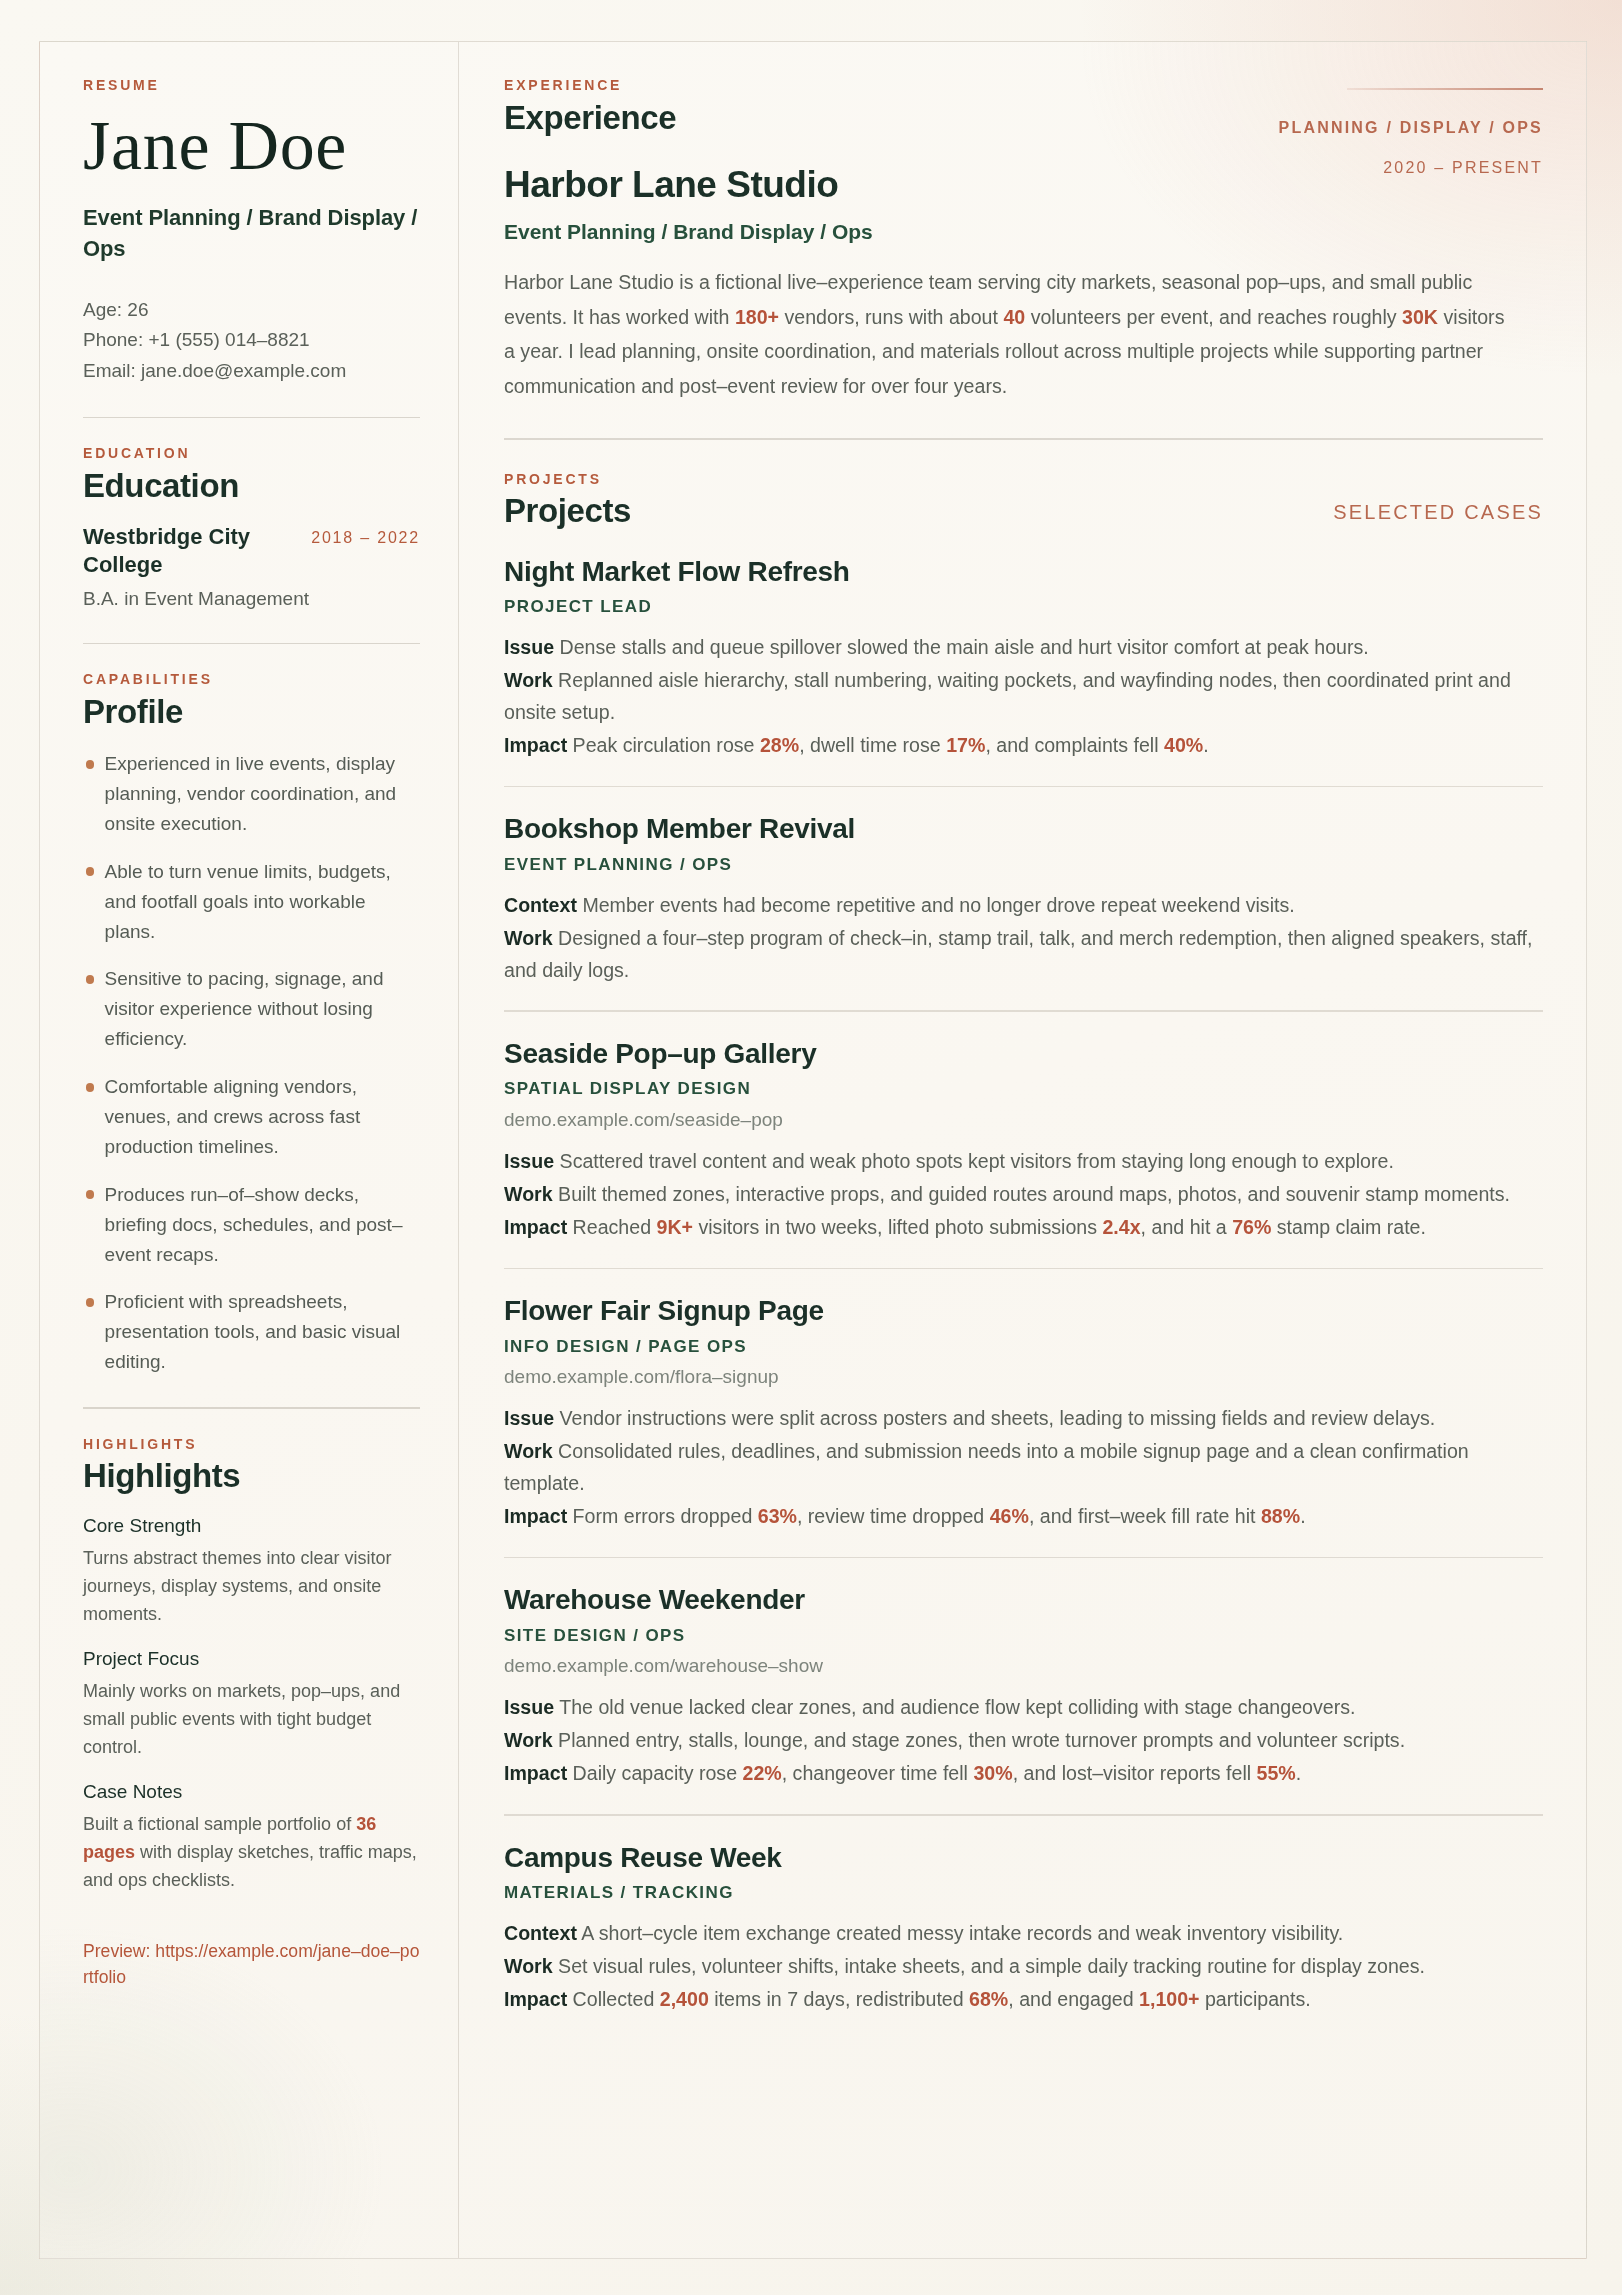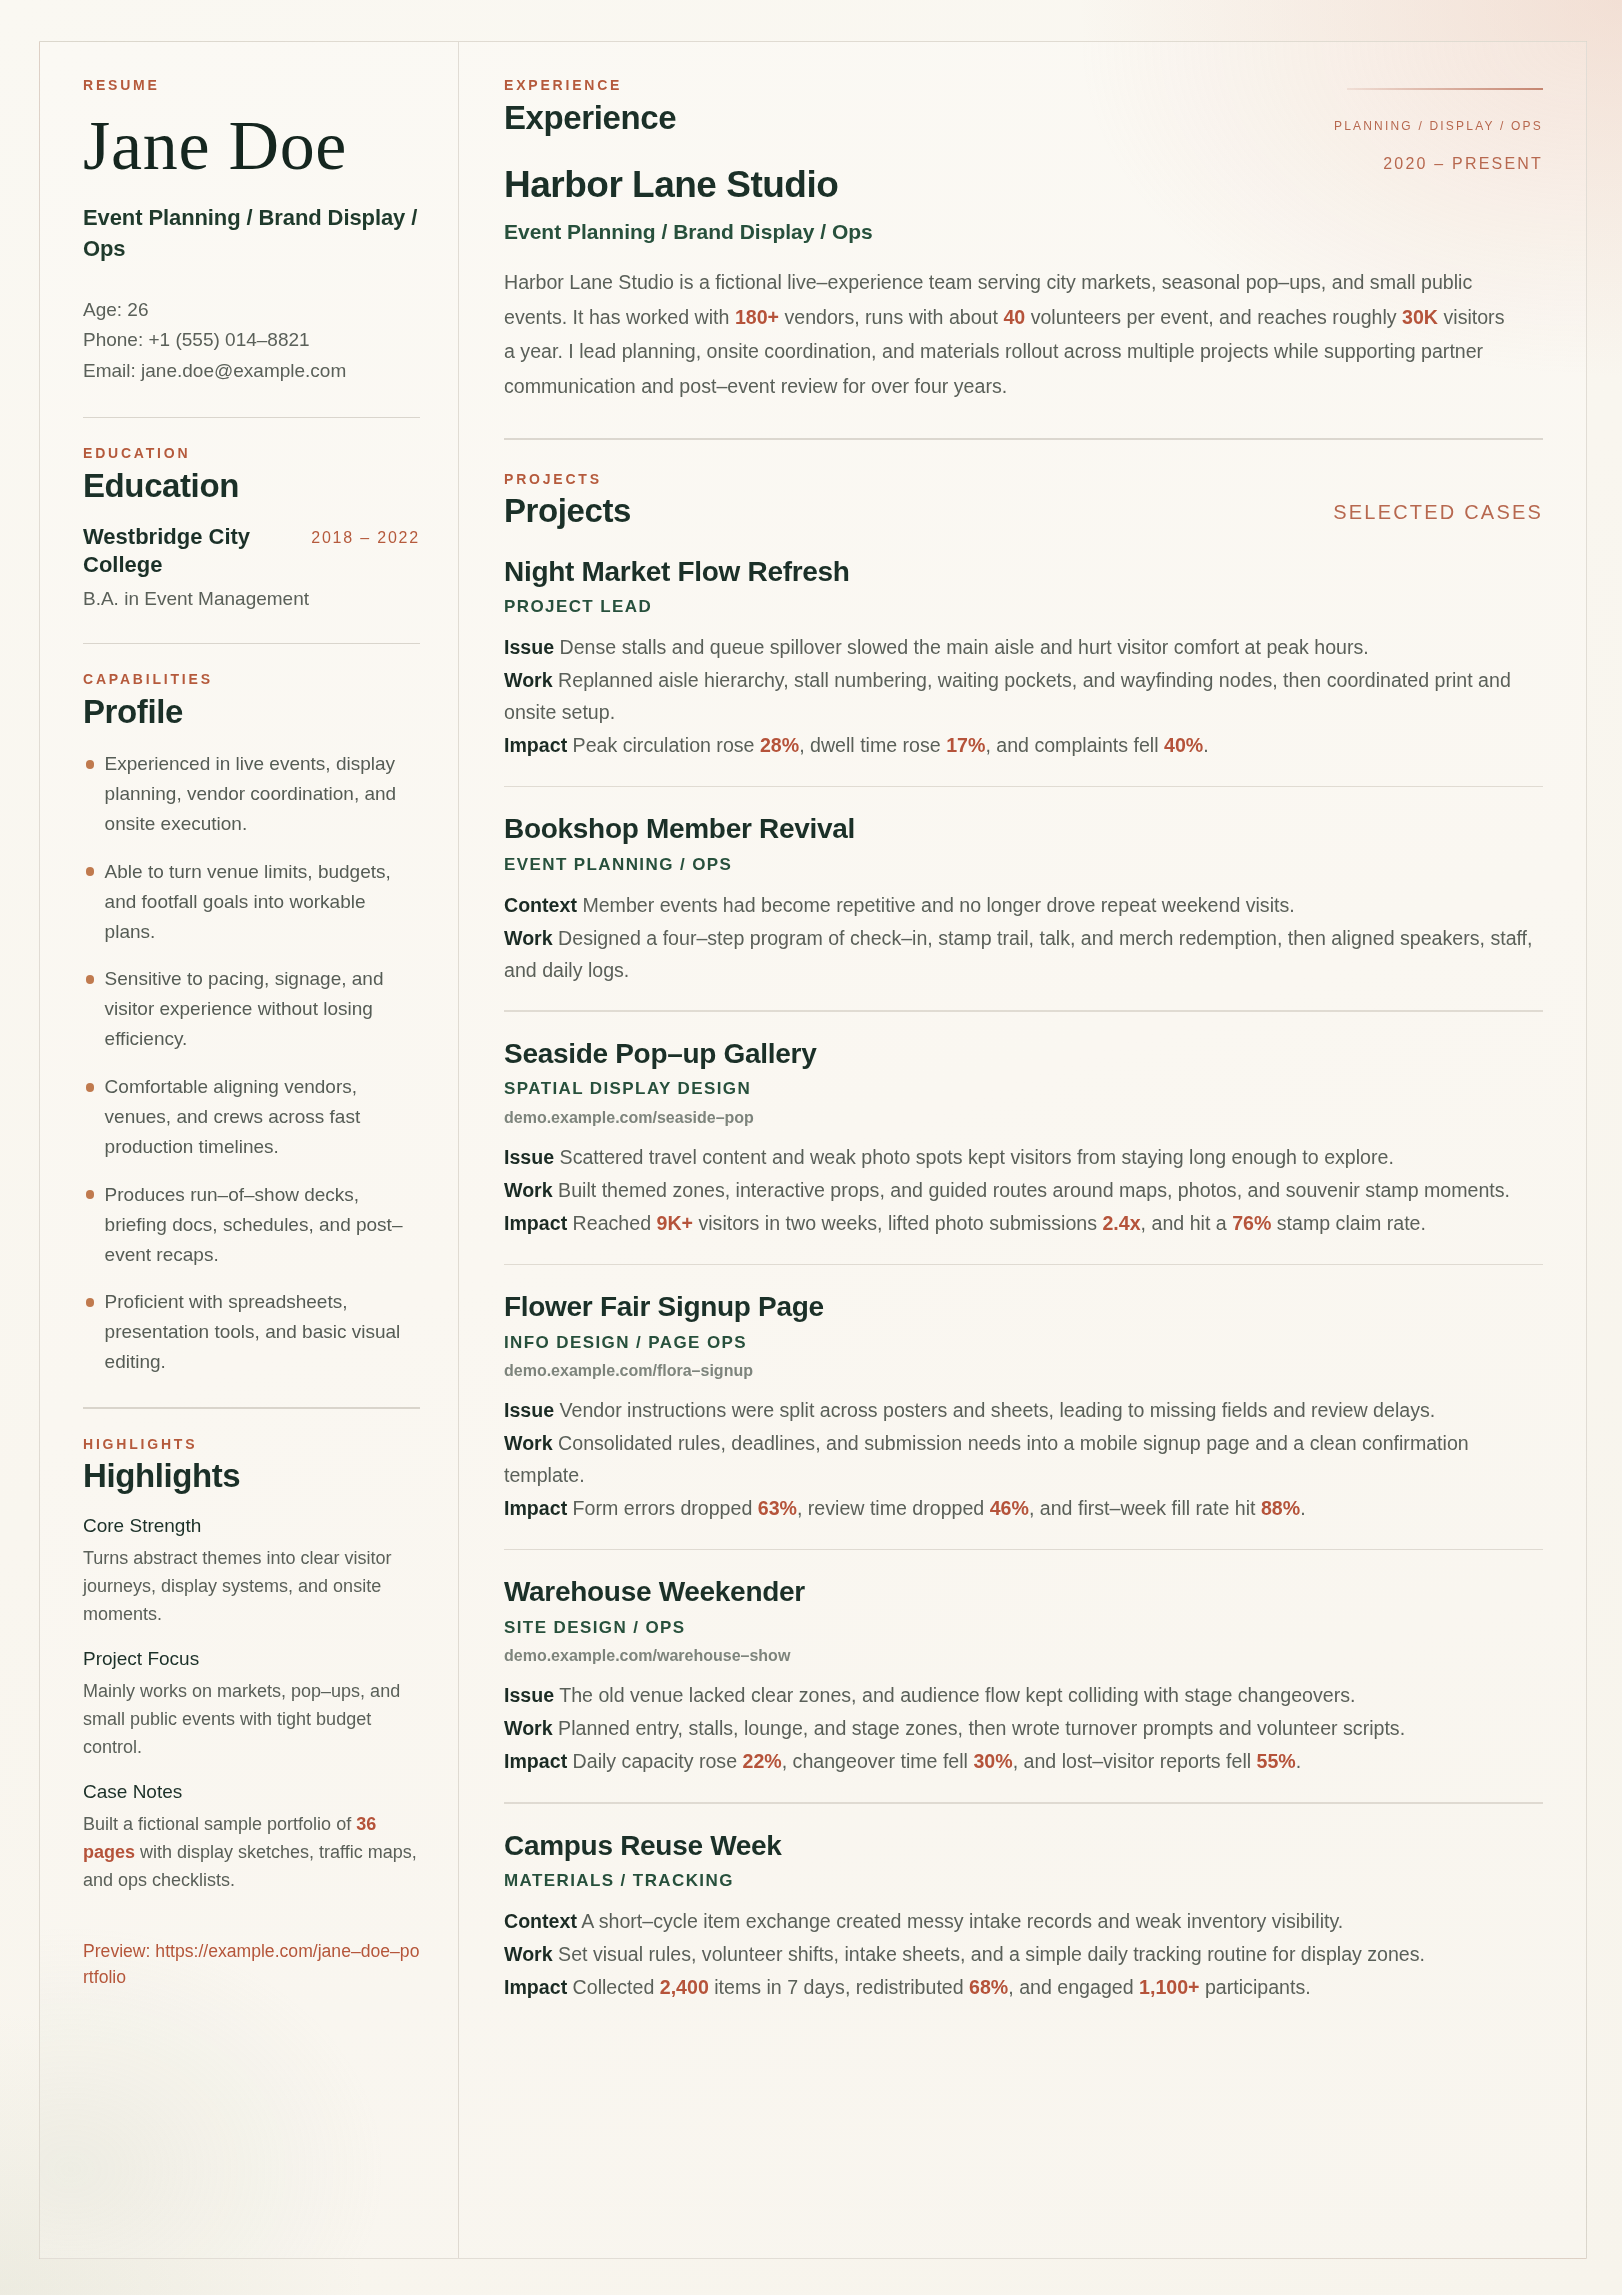--- a/index.html
+++ b/index.html
@@ -172,24 +172,24 @@
     right: 0; top: 10.8px;
     width: 196px; height: 2px;
     background: linear-gradient(90deg, rgba(197,133,112,0.15), #c58570);
   }
   .meta-right {
     position: absolute;
     right: 0; top: 42px;
     text-align: right;
   }
   .meta-tags {
-    font-size: 12px;
+    font-size: 16px;
     letter-spacing: 2.2px;
     color: #b7684f;
-    font-weight: 400;
+    font-weight: 700;
     white-space: nowrap;
   }
   .meta-years {
     font-size: 16px;
     letter-spacing: 2.2px;
     color: #b7684f;
     font-weight: 500;
     margin-top: 21.6px;
     white-space: nowrap;
   }
@@ -241,24 +241,23 @@
   }
   .proj-kicker {
     font-size: 17px;
     letter-spacing: 1.4px;
     color: #27503c;
     font-weight: 600;
     margin-top: 9.5px;
     text-transform: uppercase;
   }
   .proj-url {
-    font-size: 16px;
+    font-size: 19px;
     color: #7d847c;
     margin-top: 9.5px;
-    font-weight: bold;
   }
   .proj-lines { margin-top: 15px; }
   .pline {
     font-size: 19.6px;
     line-height: 1.62;
     color: #5a6059;
     margin-bottom: 1.4px;
   }
   .pline b { color: #1b2b24; font-weight: 700; }
   .pline .acc { color: #b5533a; font-weight: 700; }

